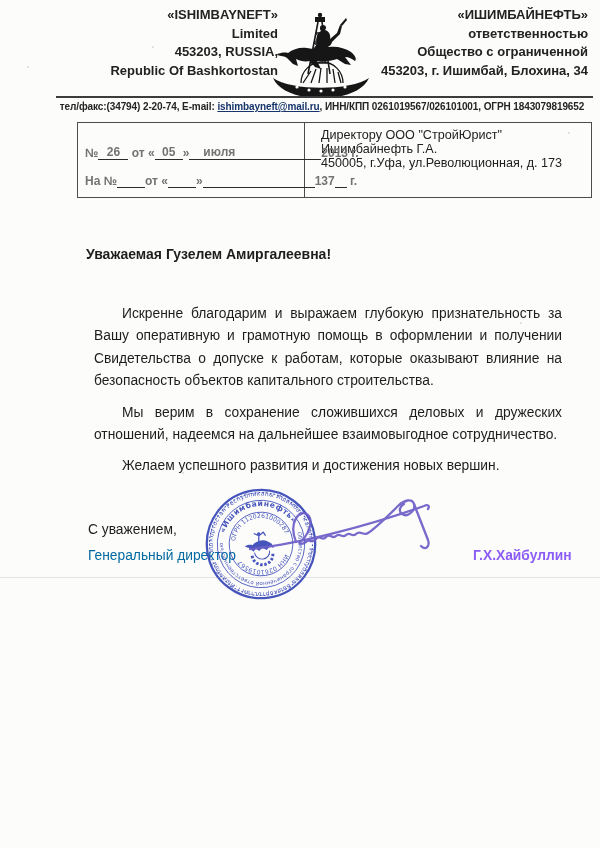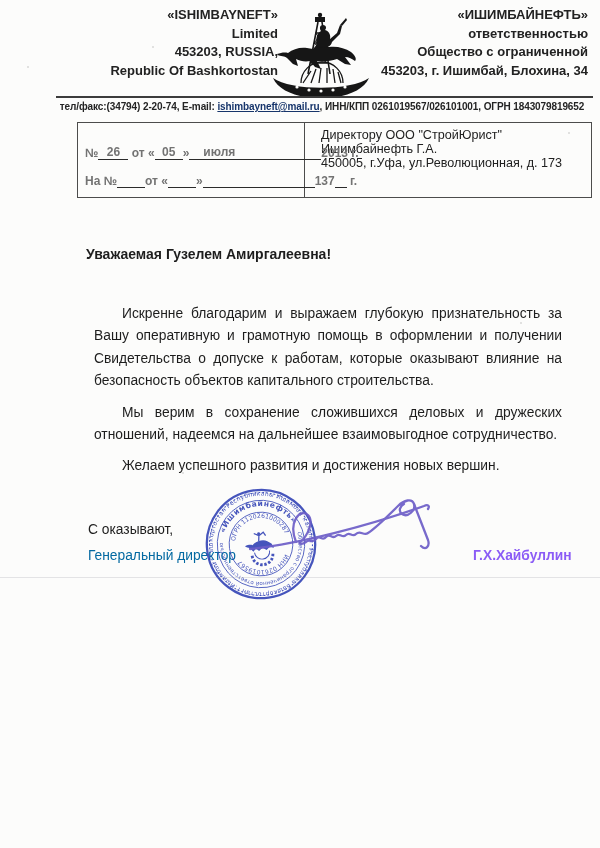--- a/index.html
+++ b/index.html
@@ -113,21 +113,21 @@
   </div>
 
   <div class="salutation">Уважаемая Гузелем Амиргалеевна!</div>
 
   <div class="body-wrap">
     <p class="body-p">Искренне благодарим и выражаем глубокую признательность за Вашу оперативную и грамотную помощь в оформлении и получении Свидетельства о допуске к работам, которые оказывают влияние на безопасность объектов капитального строительства.</p>
     <p class="body-p">Мы верим в сохранение сложившихся деловых и дружеских отношений, надеемся на дальнейшее взаимовыгодное сотрудничество.</p>
     <p class="body-p">Желаем успешного развития и достижения новых вершин.</p>
   </div>
 
-  <div class="closing">С оказывают,</div>
+  <div class="closing">С уважением,</div>
   <div class="signer-title">Генеральный директор</div>
   <div class="signer-name">Г.Х.Хайбуллин</div>
 
   <svg class="stamp" viewBox="0 0 120 120">
     <defs>
       <path id="rA_t" d="M 9,60 A 51,51 0 1 1 111,60 A 51,51 0 1 1 9,60"></path>
       <path id="rA_b" d="M 60,9 A 51,51 0 1 1 60,111 A 51,51 0 1 1 60,9"></path>
       <path id="rB_t" d="M 20,60 A 40,40 0 1 1 100,60 A 40,40 0 1 1 20,60"></path>
       <path id="rB_b" d="M 60,20 A 40,40 0 1 1 60,100 A 40,40 0 1 1 60,20"></path>
       <path id="rC_t" d="M 32.5,60 A 27.5,27.5 0 1 1 87.5,60 A 27.5,27.5 0 1 1 32.5,60"></path>

